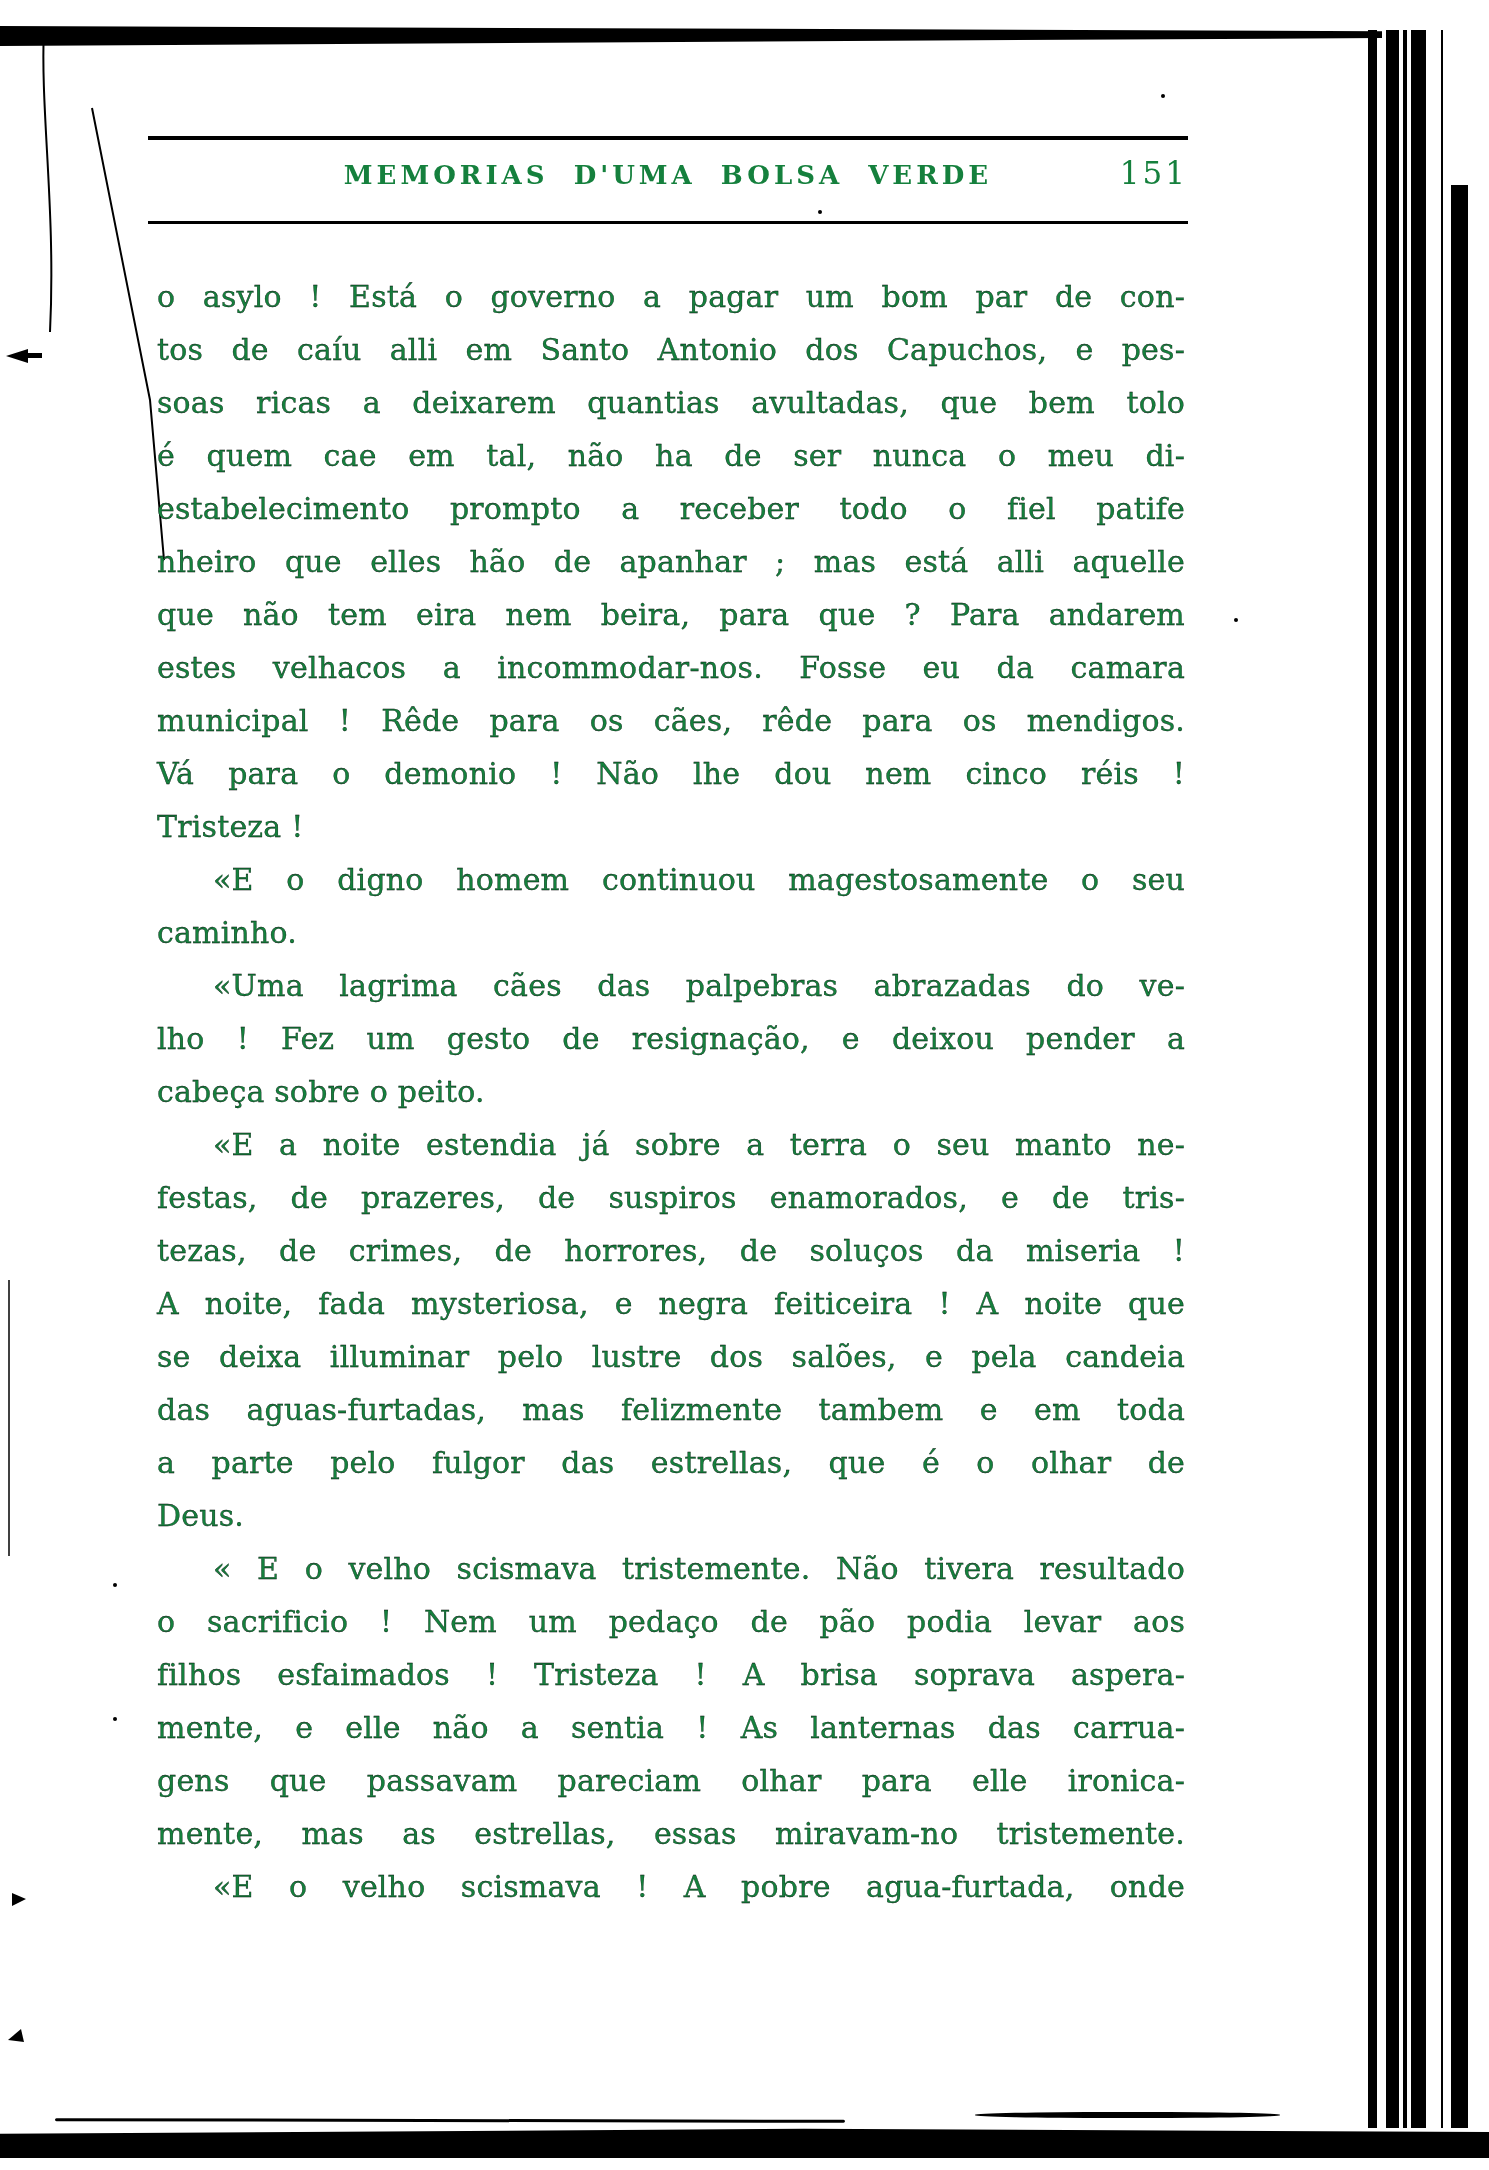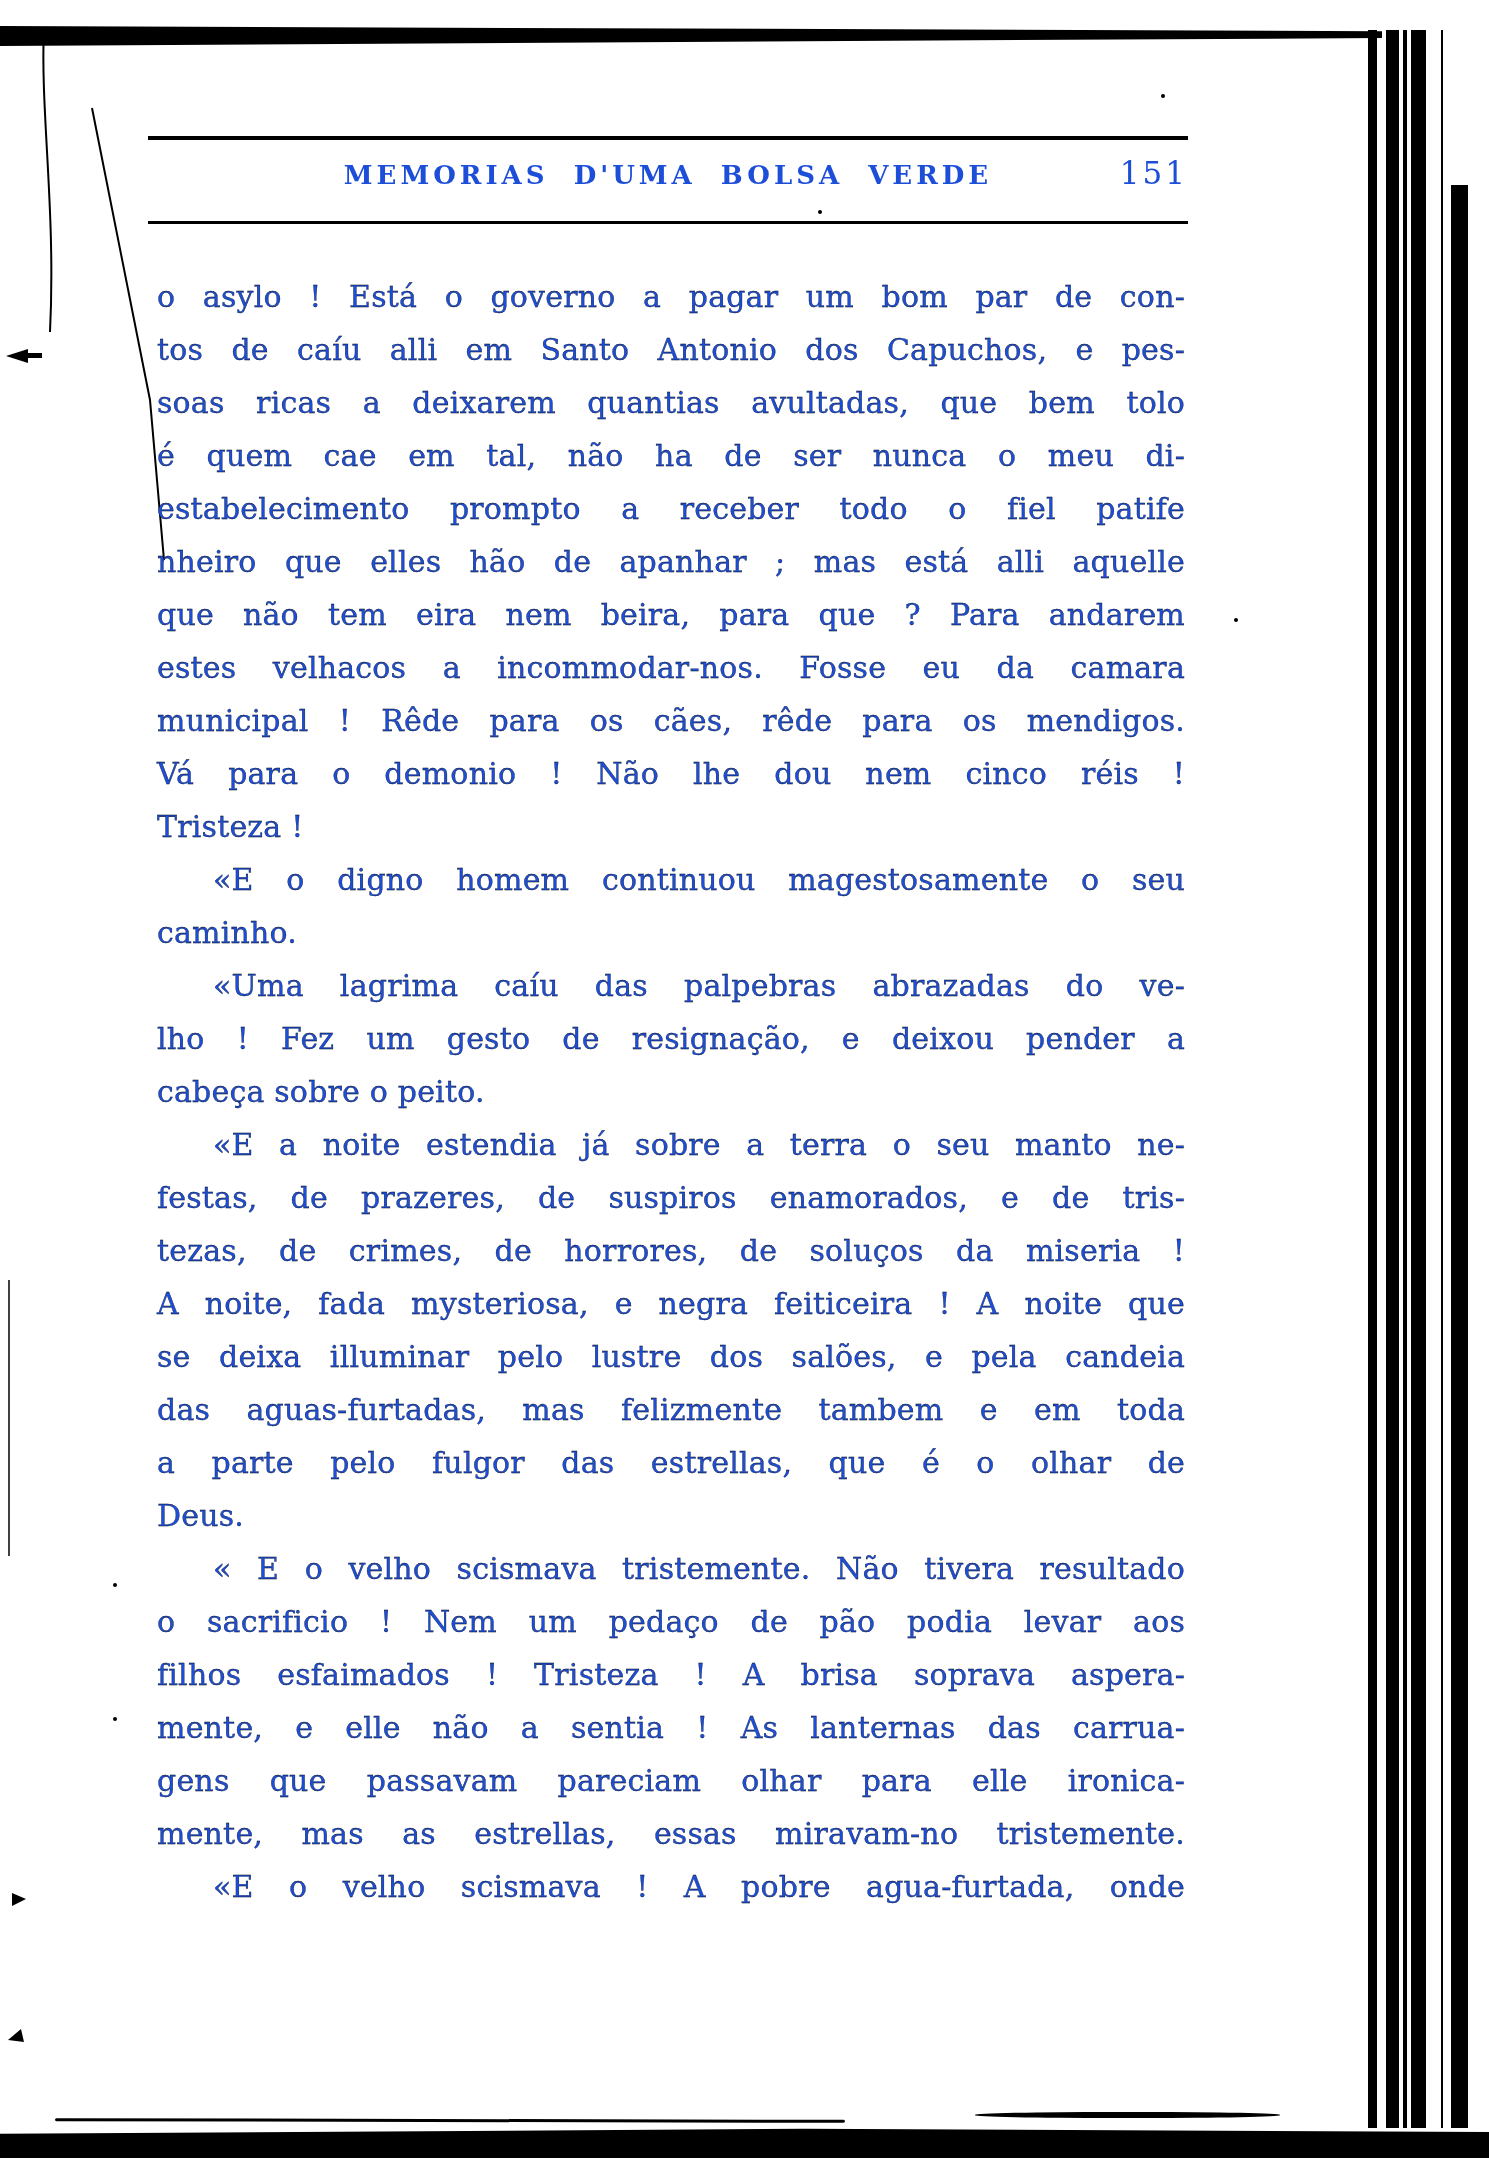--- a/index.html
+++ b/index.html
@@ -1,21 +1,21 @@
 <!DOCTYPE html>
 <html><head>
 <meta charset="utf-8">
 <style>
   html,body{margin:0;padding:0;background:#e8e8e8;}
   .page{
     position:relative;
     width:1489px;height:2170px;
     background:#ffffff;
     font-family:"DejaVu Serif", serif;
-    color:#1d4ed8;
+    color:#15803d;
     overflow:hidden;
     margin:0 auto;
   }
   
   .top-bar{
     position:absolute;left:0;top:26px;width:1382px;height:20px;background:#000;
     clip-path:polygon(0 0,100% 26%,100% 60%,0 100%);
   }
   .bottom-bar{
     position:absolute;left:0;top:2127px;width:1489px;height:31px;background:#000;
@@ -109,21 +109,21 @@
       <div class="line">é quem cae em tal, não ha de ser nunca o meu di-</div>
       <div class="line">estabelecimento prompto a receber todo o fiel patife</div>
       <div class="line">nheiro que elles hão de apanhar ; mas está alli aquelle</div>
       <div class="line">que não tem eira nem beira, para que ? Para andarem</div>
       <div class="line">estes velhacos a incommodar-nos. Fosse eu da camara</div>
       <div class="line">municipal ! Rêde para os cães, rêde para os mendigos.</div>
       <div class="line">Vá para o demonio ! Não lhe dou nem cinco réis !</div>
       <div class="line end">Tristeza !</div>
       <div class="line indent">«E o digno homem continuou magestosamente o seu</div>
       <div class="line end">caminho.</div>
-      <div class="line indent">«Uma lagrima caíu das palpebras abrazadas do ve-</div>
+      <div class="line indent">«Uma lagrima cães das palpebras abrazadas do ve-</div>
       <div class="line">lho ! Fez um gesto de resignação, e deixou pender a</div>
       <div class="line end">cabeça sobre o peito.</div>
       <div class="line indent">«E a noite estendia já sobre a terra o seu manto ne-</div>
       <div class="line">festas, de prazeres, de suspiros enamorados, e de tris-</div>
       <div class="line">tezas, de crimes, de horrores, de soluços da miseria !</div>
       <div class="line">A noite, fada mysteriosa, e negra feiticeira ! A noite que</div>
       <div class="line">se deixa illuminar pelo lustre dos salões, e pela candeia</div>
       <div class="line">das aguas-furtadas, mas felizmente tambem e em toda</div>
       <div class="line">a parte pelo fulgor das estrellas, que é o olhar de</div>
       <div class="line end">Deus.</div>

